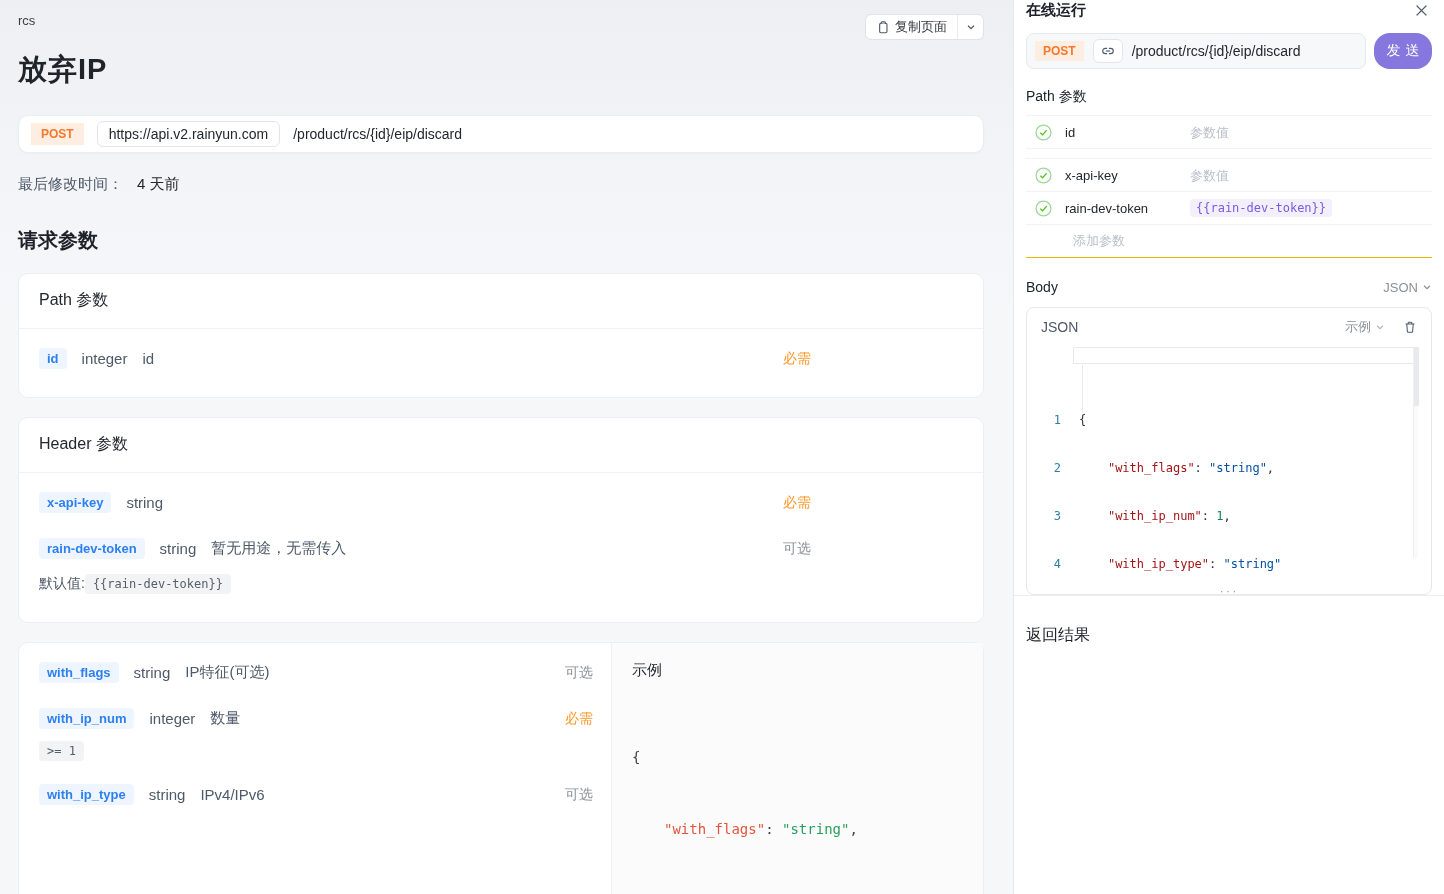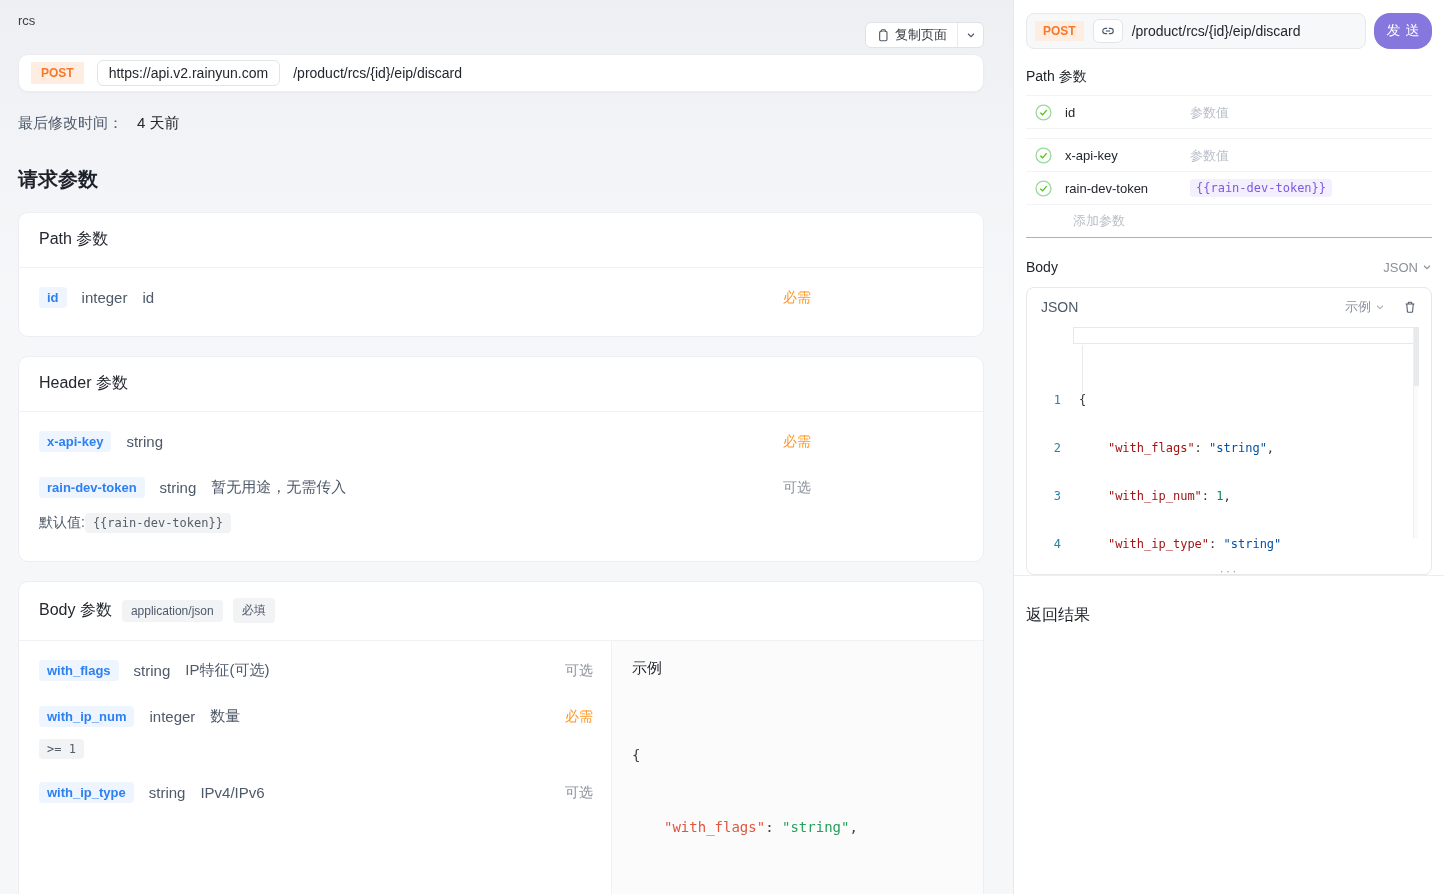--- a/index.html
+++ b/index.html
@@ -5,21 +5,21 @@
   * { box-sizing: border-box; margin: 0; padding: 0; }
   html,body { width:1444px; height:894px; overflow:hidden; }
   body { font-family:"Liberation Sans",sans-serif; color:#23272e; background:#f5f6f8; }
   .app { display:flex; width:1444px; height:772px; }
 
   
   .doc { width:1013px; height:894px; position:relative; overflow:hidden;
          background:linear-gradient(180deg,#edeff2 0%,#f3f4f7 160px,#f6f7f9 320px,#f6f7f9 100%);
          padding:0 29px 0 18px; }
   .breadcrumb { padding-top:13px; font-size:13px; color:#3c4148; display:inline-block; cursor:pointer; }
-  .copy-split { position:absolute; top:22px; right:29px; display:flex; height:26px;
+  .copy-split { position:absolute; top:14px; right:29px; display:flex; height:26px;
                 background:#fff; border:1px solid #dfe2e6; border-radius:6px; overflow:hidden; }
   .copy-main { display:flex; align-items:center; gap:6px; padding:0 10px; font-size:13px; color:#33373d;
                background:none; border:none; cursor:pointer; font-family:inherit; }
   .copy-caret { display:flex; align-items:center; justify-content:center; width:26px; border:none; cursor:pointer;
                 background:none; border-left:1px solid #e7e9ec; }
   .doc-title { margin-top:21px; font-size:29px; font-weight:700; color:#1f242b; letter-spacing:1px; }
 
   .url-bar { margin-top:25px; height:38px; background:#fff; border:1px solid #ebedf0; border-radius:10px;
              display:flex; align-items:center; padding:0 12px; gap:13px; box-shadow:0 1px 2px rgba(20,30,50,.03); }
   .method-chip { background:#fdeee1; color:#f7772b; font-weight:700; font-size:12px; padding:4px 10px; border-radius:0; }
@@ -133,20 +133,21 @@
       </button>
       <button class="copy-caret">
         <span>
           <svg width="10" height="10" viewBox="0 0 12 12" fill="none" stroke="#4e5969" stroke-width="1.5">
             <path d="M2.5 4.5 6 8l3.5-3.5"></path>
           </svg>
         </span>
       </button>
     </div>
 
+    <h1 class="doc-title">放弃IP</h1>
 
     <div class="url-bar">
       <span class="method-chip">POST</span>
       <span class="base-url">https://api.v2.rainyun.com</span>
       <span class="path-text">/product/rcs/{id}/eip/discard</span>
     </div>
 
     <div class="modified">
       <span>最后修改时间：</span>
       <b>4 天前</b>
@@ -184,25 +185,20 @@
         </div>
         <div class="default-row">
           <span>默认值:</span>
           <span class="mono-badge">{{rain-dev-token}}</span>
         </div>
       </div>
     </section>
 
     
     <section class="card">
-      <div class="card-head">
-        <span>Body 参数</span>
-        <span class="head-badge">application/json</span>
-        <span class="head-badge">必填</span>
-      </div>
       <div class="body-grid">
         <div class="body-left">
           <div class="param-row">
             <span class="param-name">with_flags</span>
             <span class="param-type">string</span>
             <span class="param-desc">IP特征(可选)</span>
             <span class="param-req">可选</span>
           </div>
           <div class="param-row">
             <span class="param-name">with_ip_num</span>
@@ -230,20 +226,28 @@
             
           </div>
         </div>
       </div>
     </section>
 
     
   </main>
 
   <aside class="runner">
+    <div class="runner-head">
+      <span class="runner-title">在线运行</span>
+      <button class="close-btn">
+        <svg width="13" height="13" viewBox="0 0 12 12" fill="none" stroke="#4e5969" stroke-width="1.3">
+          <path d="M1.5 1.5 10.5 10.5 M10.5 1.5 1.5 10.5"></path>
+        </svg>
+      </button>
+    </div>
 
     <div class="request-row">
       <div class="request-bar">
         <span class="method-chip">POST</span>
         <span class="link-chip">
           <svg width="14" height="14" viewBox="0 0 16 16" fill="none" stroke="#4e5969" stroke-width="1.3">
             <path d="M7 5H5a3 3 0 0 0 0 6h2"></path>
             <path d="M9 5h2a3 3 0 0 1 0 6H9"></path>
             <path d="M5.5 8h5"></path>
           </svg>

